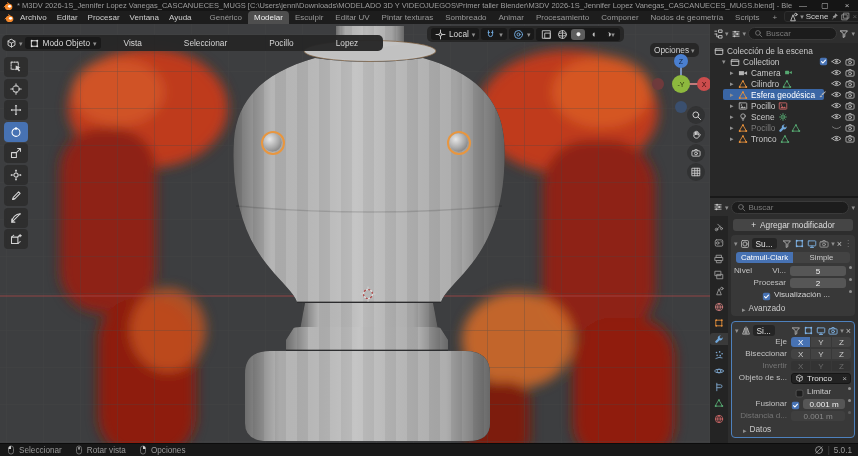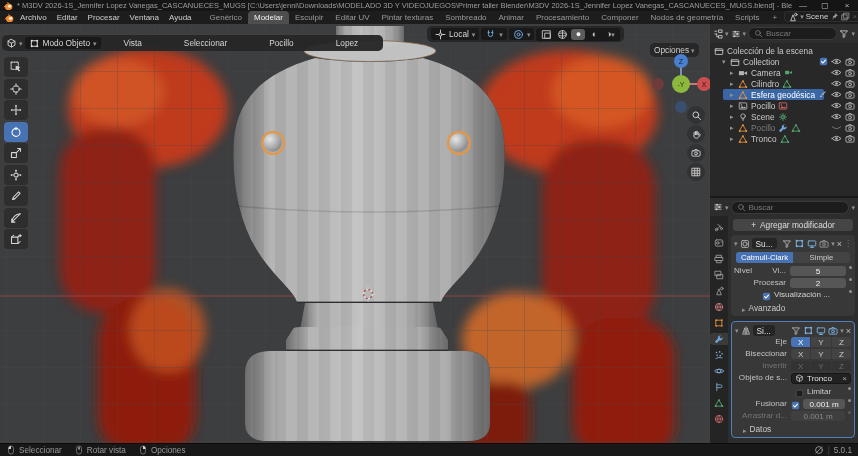--- a/index.html
+++ b/index.html
@@ -1035,21 +1035,21 @@
           <span class="ic" id="mi-merge-check">
               <svg viewBox="0 0 16 16" width="9" height="9">
                 <rect x="1.5" y="1.5" width="13" height="13" rx="3" fill="#4772b3"></rect>
                 <path d="M4.5 8.3l2.4 2.4 4.6-5.2" stroke="#fff" fill="none" stroke-width="2" stroke-linecap="round"></path>
               </svg>
             </span>
           <span class="valpill" style="margin-left:3px">0.001 m</span>
           <span class="keydot"></span>
         </div>
         <div class="prow">
-          <span class="plabel dim">Arrastrar d...</span>
+          <span class="plabel dim">Distancia d...</span>
           <span class="valpill dim2">0.001 m</span>
           <span class="keydot" style="background:#5a5a5a"></span>
         </div>
         <div class="subhdr">
           <span class="chev">▸</span>
             <span>Datos</span>
         </div>
       </div>
     </div>
   </div>

